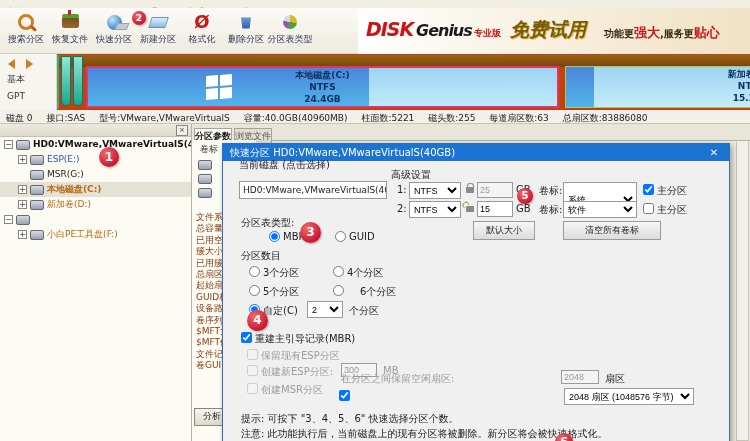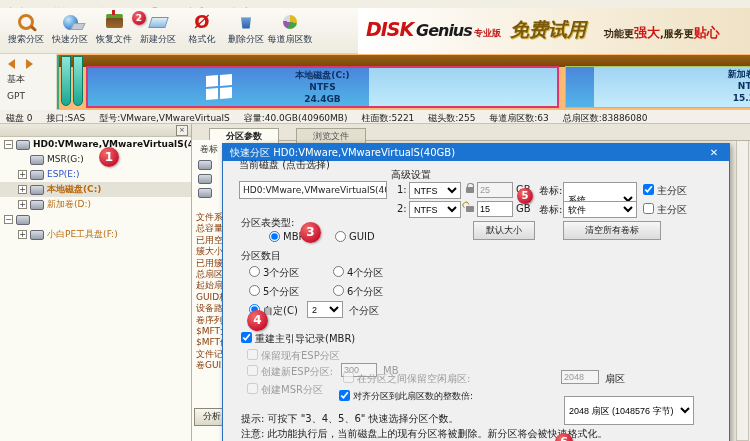--- a/index.html
+++ b/index.html
@@ -30,21 +30,21 @@
   .i-backup{width:14px;height:14px;border-radius:50%;background:conic-gradient(#e0b820 0 100deg,#48a048 100deg 200deg,#9858b0 200deg 280deg,#d8d8e2 280deg 360deg);}
   
   #banner{position:absolute;left:358px;top:8px;width:392px;height:46px;background:linear-gradient(90deg,#ffffff,#f6ecd8 60%,#efe2c6);overflow:hidden;}
   .logo-disk{position:absolute;left:8px;top:10px;font-size:19px;font-weight:bold;font-style:italic;color:#cc1212;letter-spacing:-1px;}
   .logo-genius{position:absolute;left:58px;top:13px;font-size:16px;font-weight:bold;font-style:italic;color:#1a1a1a;letter-spacing:-1px;}
   .edition{position:absolute;left:116px;top:19px;font-size:9px;color:#c01818;font-weight:bold;}
   .promo-main{position:absolute;left:152px;top:9px;font-size:19px;font-weight:bold;font-style:italic;color:#7a5a08;text-shadow:1px 1px 0 #d8b850;}
   .promo-tail{position:absolute;left:246px;top:16px;font-size:10px;font-weight:bold;color:#3a2a10;white-space:nowrap;}
   .promo-red{font-size:13px;color:#cc1515;}
   
-  #diskrow{position:absolute;left:0;top:54px;width:750px;height:56px;background:#fdba74;border-bottom:1px solid #c9c5b5;}
+  #diskrow{position:absolute;left:0;top:54px;width:750px;height:56px;background:#c2410c;border-bottom:1px solid #c9c5b5;}
   #navpanel{position:absolute;left:0;top:0;width:56px;height:56px;background:#f6f5ef;border-right:1px solid #ddd9c9;}
   .navarrow{display:inline-block;width:0;height:0;border-top:5px solid transparent;border-bottom:5px solid transparent;}
   #nav-prev{border-right:7px solid #cf7c22;margin:4px 2px 0 8px;}
   #nav-next{border-left:7px solid #cf7c22;margin:4px 0 0 4px;}
   .navlabel{position:absolute;left:7px;font-size:9px;color:#333;}
   #disk-brown{position:absolute;left:57px;top:1px;width:693px;height:12px;background:linear-gradient(#9a6218,#7a4406);}
   #disk-edge{position:absolute;left:57px;top:1px;width:2px;height:54px;background:#3aa87a;}
   .cyl{position:absolute;top:2px;width:10px;height:50px;background:linear-gradient(180deg,#8fe6d6,#16a violet);background:linear-gradient(180deg,#8fe6d6,#17a892);border:1px solid #0a7a68;border-radius:0 0 5px 5px;box-sizing:border-box;}
   #cyl1{left:61px;} #cyl2{left:73px;}
   #part-c{position:absolute;left:86px;top:12px;width:473px;height:42px;border:2px solid #e0356a;box-sizing:border-box;background:linear-gradient(180deg,#9fd4f2,#bfeafc);cursor:pointer;}
@@ -66,21 +66,21 @@
   .trow{height:15px;line-height:15px;font-size:9px;white-space:nowrap;overflow:hidden;cursor:pointer;display:flex;align-items:center;}
   .exp{display:inline-block;width:9px;height:9px;box-sizing:border-box;border:1px solid #8a8678;background:#fff;font-size:8px;line-height:7px;text-align:center;color:#444;margin:0 3px 0 0;flex:none;}
   .exp.plus::after{content:"+";} .exp.minus::after{content:"−";}
   .dsk{display:inline-block;width:12px;height:8px;background:linear-gradient(#d8dde4,#9aa2ae);border:1px solid #667;border-radius:2px;margin-right:3px;flex:none;}
   .t-bold{font-weight:bold;color:#111;}
   .t-blue{color:#2b50c8;}
   .t-orange{color:#b86a10;}
   .t-hl{background:#e4e1d6;}
   
   #tabsrow{position:absolute;left:192px;top:124px;width:558px;height:16px;background:#e9e6d9;border-bottom:1px solid #b6b2a2;}
-  .tab{display:inline-block;height:15px;line-height:15px;font-size:9px;padding:0 16px;border:1px solid #a8a496;border-bottom:none;margin-left:17px;cursor:pointer;}
+  .tab{display:inline-block;height:15px;line-height:15px;font-size:9px;padding:0 0;border:1px solid #a8a496;border-bottom:none;margin-left:2px;cursor:pointer;}
   .tab.active{background:#fdfcf4;font-weight:bold;}
   .tab.inactive{background:#e2dfcf;color:#555;}
   #parampanel{position:absolute;left:192px;top:140px;width:64px;height:301px;background:#fdfcf4;overflow:hidden;z-index:1;}
   #paramhead{font-size:9px;color:#333;padding:3px 0 2px 8px;}
   .prow{height:14px;display:flex;align-items:center;padding-left:6px;}
   .plabels{margin-top:12px;}
   .plabel{font-size:9px;color:#8a3c10;height:11.4px;line-height:11.4px;white-space:nowrap;overflow:hidden;padding-left:4px;}
   #analyzebtn{position:absolute;left:2px;top:268px;width:34px;height:16px;background:linear-gradient(#f8f6ee,#ddd9c9);border:1px solid #8a8678;font-size:9px;text-align:center;line-height:15px;cursor:pointer;}
   #mainbg{position:absolute;left:256px;top:140px;width:494px;height:301px;background:#eeebe0;}
   #rscroll{position:absolute;left:736px;top:140px;width:13px;height:301px;background:#f2f0ea;border:1px solid #c8c4b8;box-sizing:border-box;}
@@ -113,53 +113,53 @@
 
   <div id="toolbar">
     <div class="titem">
       <span class="tico">
           <span class="i-search"></span>
         </span>
       <span class="tlabel">搜索分区</span>
     </div>
     <div class="titem">
       <span class="tico">
+          <span class="i-restore"></span>
+        </span>
+      <span class="tlabel">恢复文件</span>
+    </div>
+    <div class="titem">
+      <span class="tico">
           <span class="i-quick"></span>
         </span>
       <span class="tlabel">快速分区</span>
     </div>
     <div class="titem">
       <span class="tico">
-          <span class="i-restore"></span>
-        </span>
-      <span class="tlabel">恢复文件</span>
-    </div>
-    <div class="titem">
-      <span class="tico">
           <span class="i-new"></span>
         </span>
       <span class="tlabel">新建分区</span>
     </div>
     <div class="titem">
       <span class="tico">
           <span class="i-format"></span>
         </span>
       <span class="tlabel">格式化</span>
     </div>
     <div class="titem">
       <span class="tico">
           <span class="i-delete"></span>
         </span>
       <span class="tlabel">删除分区</span>
     </div>
     <div class="titem">
       <span class="tico">
           <span class="i-backup"></span>
         </span>
-      <span class="tlabel">每道扇区数</span>
+      <span class="tlabel">分区表类型</span>
     </div>
   </div>
 
   <div id="banner">
     <span class="logo-disk">DISK</span>
     <span class="logo-genius">Genius</span>
     <span class="edition">专业版</span>
     <span class="promo-main">免费试用</span>
     <span class="promo-tail"><span>功能更</span><span class="promo-red">强大</span><span>,服务更</span><span class="promo-red">贴心</span></span>
   </div>
@@ -212,28 +212,28 @@
 
   <div id="treepanel">
     <div id="treehead">
       <span class="panel-close"></span>
     </div>
     <div class="trow" style="padding-left:4px">
       <span class="exp minus"></span>
         <span class="dsk"></span>
         <span class="t-bold">HD0:VMware,VMwareVirtualS(40GB)</span>
     </div>
+    <div class="trow" style="padding-left:18px">
+      <span class="exp plus"></span>
+        <span class="dsk"></span>
+        <span class="t-blue">ESP(E:)</span>
+    </div>
     <div class="trow" style="padding-left:30px">
       <span class="dsk"></span>
         <span>MSR(G:)</span>
-    </div>
-    <div class="trow" style="padding-left:18px">
-      <span class="exp plus"></span>
-        <span class="dsk"></span>
-        <span class="t-blue">ESP(E:)</span>
     </div>
     <div class="trow t-hl" style="padding-left:18px">
       <span class="exp plus"></span>
         <span class="dsk"></span>
         <span class="t-orange" style="font-weight:bold">本地磁盘(C:)</span>
     </div>
     <div class="trow" style="padding-left:18px">
       <span class="exp plus"></span>
         <span class="dsk"></span>
         <span class="t-orange">新加卷(D:)</span>
@@ -325,44 +325,43 @@
     <div class="dl" style="left:126px;top:87px">GUID</div>
 
     <div class="dl" style="left:18px;top:105px">分区数目</div>
     <input type="radio" class="rb" name="pcount" style="left: 26px; top: 122px;">
     <div class="dl" style="left:40px;top:122px">3个分区</div>
     <input type="radio" class="rb" name="pcount" style="left: 110px; top: 122px;">
     <div class="dl" style="left:124px;top:122px">4个分区</div>
     <input type="radio" class="rb" name="pcount" style="left: 26px; top: 141px;">
     <div class="dl" style="left:40px;top:141px">5个分区</div>
     <input type="radio" class="rb" name="pcount" style="left: 110px; top: 141px;">
-    <div class="dl" style="left:124px;top:141px">6个分区</div>
+    <div class="dl" style="left:137px;top:141px">6个分区</div>
     <input type="radio" class="rb" name="pcount" checked="" style="left: 26px; top: 160px;">
     <div class="dl" style="left:40px;top:160px">自定(C)</div>
     <select class="dsel" style="left:84px;top:157px;width:36px;height:17px"><option>2</option></select>
     <div class="dl" style="left:126px;top:160px">个分区</div>
 
     <input type="checkbox" class="cb" checked="" style="left: 18px; top: 188px;">
     <div class="dl" style="left:32px;top:188px">重建主引导记录(MBR)</div>
     <input type="checkbox" class="cb" disabled="" style="left: 24px; top: 205px;">
     <div class="dl grey" style="left:38px;top:205px">保留现有ESP分区</div>
     <input type="checkbox" class="cb" disabled="" style="left: 24px; top: 221px;">
     <div class="dl grey" style="left:38px;top:221px">创建新ESP分区:</div>
     <input class="dinput" disabled="" style="left: 118px; top: 219px; width: 36px; height: 14px;" value="300">
     <div class="dl grey" style="left:160px;top:221px">MB</div>
     <input type="checkbox" class="cb" disabled="" style="left: 24px; top: 239px;">
     <div class="dl grey" style="left:38px;top:239px">创建MSR分区</div>
 
     <input type="checkbox" class="cb" disabled="" style="left: 120px; top: 228px;">
-    <div class="dl grey" style="left:134px;top:228px">在分区之间保留空闲扇区:</div>
+    <div class="dl grey" style="left:118px;top:228px">在分区之间保留空闲扇区:</div>
     <input class="dinput" disabled="" style="left: 338px; top: 226px; width: 38px; height: 14px;" value="2048">
     <div class="dl" style="left:382px;top:228px">扇区</div>
     <input type="checkbox" class="cb" checked="" style="left: 116px; top: 246px;">
-    <div class="dl" style="left:130px;top:246px;font-size:9px">对齐分区到此扇区数的整数倍:</div>
-    <select class="dsel" style="left:341px;top:252px;width:130px;height:29px"><option>2048 扇区 (1048576 字节)</option></select>
+    <select class="dsel" style="left:341px;top:244px;width:130px;height:17px"><option>2048 扇区 (1048576 字节)</option></select>
 
     <div class="dl" style="left:18px;top:268px">提示: 可按下 "3、4、5、6" 快速选择分区个数。</div>
     <div class="dl" style="left:18px;top:283px">注意: 此功能执行后，当前磁盘上的现有分区将被删除。新分区将会被快速格式化。</div>
   </div>
 
   <div class="ann" style="left:132px;top:11px;width:14px;height:14px;font-size:9px;line-height:14px">2</div>
   <div class="ann" style="left:99px;top:147px;width:20px;height:20px;font-size:12px;line-height:20px">1</div>
   <div class="ann" style="left:300px;top:222px;width:21px;height:21px;font-size:12px;line-height:21px">3</div>
   <div class="ann" style="left:247px;top:310px;width:21px;height:21px;font-size:12px;line-height:21px">4</div>
   <div class="ann" style="left:517px;top:188px;width:16px;height:16px;font-size:10px;line-height:16px">5</div>

